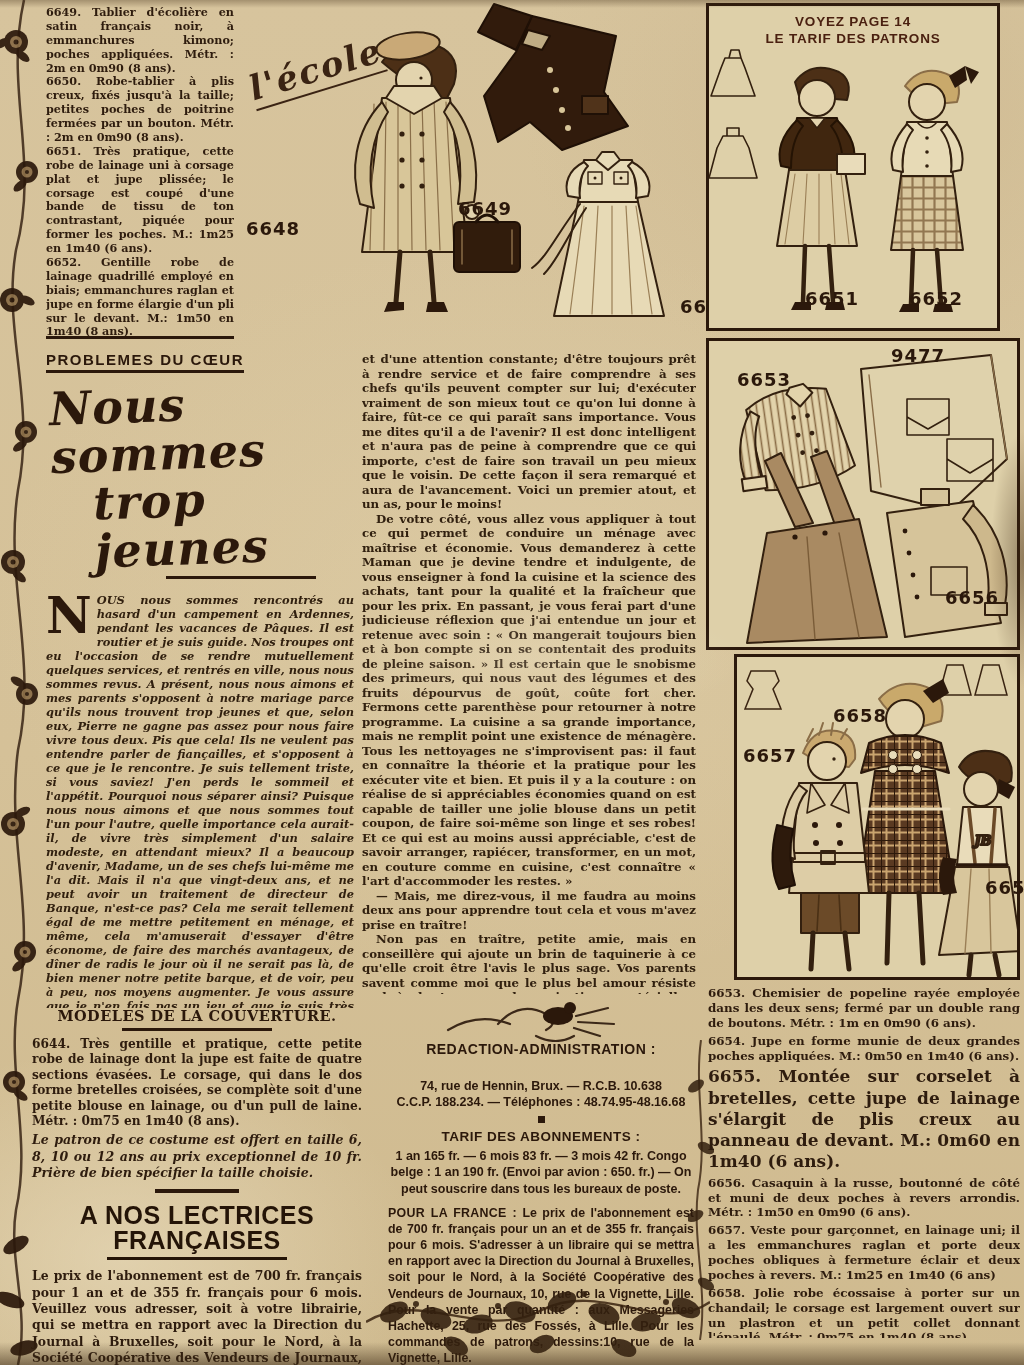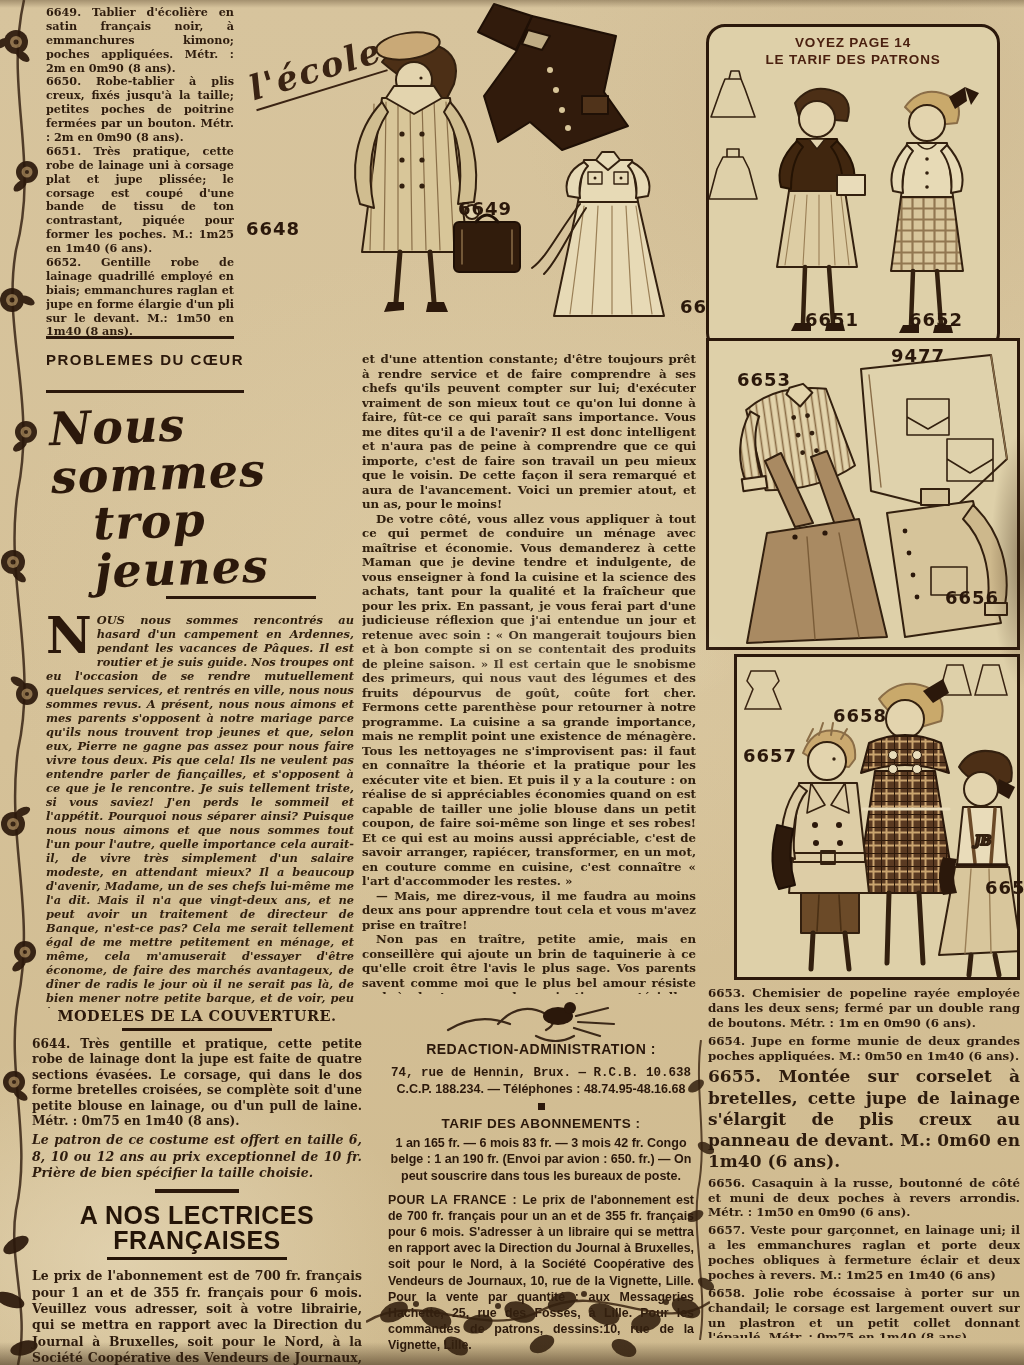--- a/index.html
+++ b/index.html
@@ -12,21 +12,21 @@
       radial-gradient(ellipse 700px 500px at 50% 45%, rgba(226,210,172,.45), transparent 75%),
       linear-gradient(180deg,#d7c49d 0%,#d5c198 55%,#cfba8f 100%);
   }
   .abs{position:absolute;}
   p{margin:0;}
   .jtext{text-align:justify;font-weight:700;}
   .small-desc{font:700 11.2px/1.24 "DejaVu Serif",serif;text-align:justify;color:#2e1c0e;}
   .lbl{position:absolute;font:700 18px "DejaVu Sans",sans-serif;color:#2b180b;letter-spacing:1px;}
   .panel{background:#ded0a9;border:3px solid #2b180b;box-sizing:border-box;}
   .sec-head{font:800 15px/1.1 "Liberation Sans",sans-serif;letter-spacing:1.5px;color:#2b180b;
-    border-bottom:3px solid #2b180b;display:inline-block;padding-bottom:21px;}
+    border-bottom:3px solid #2b180b;display:inline-block;padding-bottom:1px;}
   .script-title{font:700 italic 46px/1.04 "DejaVu Serif",serif;color:#2b180b;transform:rotate(-2deg);letter-spacing:1px;}
   .dropcap{float:left;font:700 50px/40px "DejaVu Serif",serif;padding:3px 5px 0 0;color:#2b180b;}
   .art{font:700 11.4px/1.23 "DejaVu Serif",serif;text-align:justify;color:#31200f;}
   .art-it{font-style:italic;}
   .indent{text-indent:14px;}
   .center{text-align:center;}
   .stain{position:absolute;pointer-events:none;}
   .ecole{
     position:absolute;font:700 italic 34px/1 "DejaVu Serif",serif;color:#3a2313;
     transform:rotate(-17deg);letter-spacing:2px;border-bottom:2px solid #3a2313;padding-bottom:4px;
@@ -183,21 +183,21 @@
         </g>
         <path d="M348,204 C326,232 316,256 300,268" fill="none" stroke="#33200f" stroke-width="2"></path>
         <path d="M354,208 C334,238 326,260 312,274" fill="none" stroke="#33200f" stroke-width="2"></path>
       </g>
     </svg>
     <span class="lbl" style="left:14px;top:218px;">6648</span>
     <span class="lbl" style="left:226px;top:198px;">6649</span>
     <span class="lbl" style="left:448px;top:296px;">6650</span>
   </div>
 
-  <div class="abs panel" style="left:706px;top:24px;width:294px;height:328px;border-radius:19px;">
+  <div class="abs panel" style="left:706px;top:3px;width:294px;height:328px;">
     <div class="panel-heading" style="margin-top:8px;">
       <div>VOYEZ PAGE 14</div>
       <div>LE TARIF DES PATRONS</div>
     </div>
     <svg class="abs" style="left:0;top:0;" width="308" height="322" viewBox="0 0 308 322">
       <g fill="none" class="ink" stroke="#3a2412" stroke-width="1.6">
         <path d="M16,52 h16 l4,10 l10,28 h-44 l10,-28 z M20,52 l2,-8 h8 l2,8"></path>
         <path d="M14,130 h20 l6,12 l8,30 h-48 l8,-30 z M18,130 v-8 h12 v8"></path>
       </g>
       <defs>
@@ -429,21 +429,21 @@
       <path d="M8,36 q30,-18 62,-6"></path>
       <path d="M58,30 q22,-24 48,-10 q14,8 0,16"></path>
       <path d="M96,42 q20,10 38,0"></path>
       <path d="M136,22 l32,-8 M138,28 l36,2 M134,34 l26,8"></path>
     </g>
     <ellipse cx="118" cy="22" rx="15" ry="9" fill="#2b180b"></ellipse>
     <circle cx="130" cy="14" r="6" fill="#2b180b"></circle>
   </svg>
   <div class="abs" style="left:388px;top:1040px;width:306px;">
     <div class="admin-line" style="font-size:14px;letter-spacing:.5px;">REDACTION-ADMINISTRATION :</div>
-    <div class="admin-line" style="margin-top:7px;font-family:Liberation Mono, monospace;">74, rue de Hennin, Brux. — R.C.B. 10.638</div>
+    <div class="admin-line" style="margin-top:20px;">74, rue de Hennin, Brux. — R.C.B. 10.638</div>
     <div class="admin-line">C.C.P. 188.234. — Téléphones : 48.74.95-48.16.68</div>
     <div style="width:7px;height:7px;background:#2b180b;margin:5px auto;"></div>
     <div class="admin-line" style="font-size:13.5px;letter-spacing:.5px;">TARIF DES ABONNEMENTS :</div>
     <div class="admin-line" style="margin-top:3px;text-align:center;">1 an 165 fr. — 6 mois 83 fr. — 3 mois 42 fr. Congo belge : 1 an 190 fr. (Envoi par avion : 650. fr.) — On peut souscrire dans tous les bureaux de poste.</div>
     <p class="admin-par" style="margin-top:8px;">
       <span style="letter-spacing:.3px;">POUR LA FRANCE :</span><span> Le prix de l'abonnement est de 700 fr. français pour un an et de 355 fr. français pour 6 mois. S'adresser à un libraire qui se mettra en rapport avec la Direction du Journal à Bruxelles, soit pour le Nord, à la Société Coopérative des Vendeurs de Journaux, 10, rue de la Vignette, Lille. Pour la vente par quantité : aux Messageries Hachette, 25, rue des Fossés, à Lille. Pour les commandes de patrons, dessins:10, rue de la Vignette, Lille.</span>
     </p>
   </div>
 
   <svg class="abs" style="left:366px;top:1266px;" width="344" height="98" viewBox="0 0 344 98">

